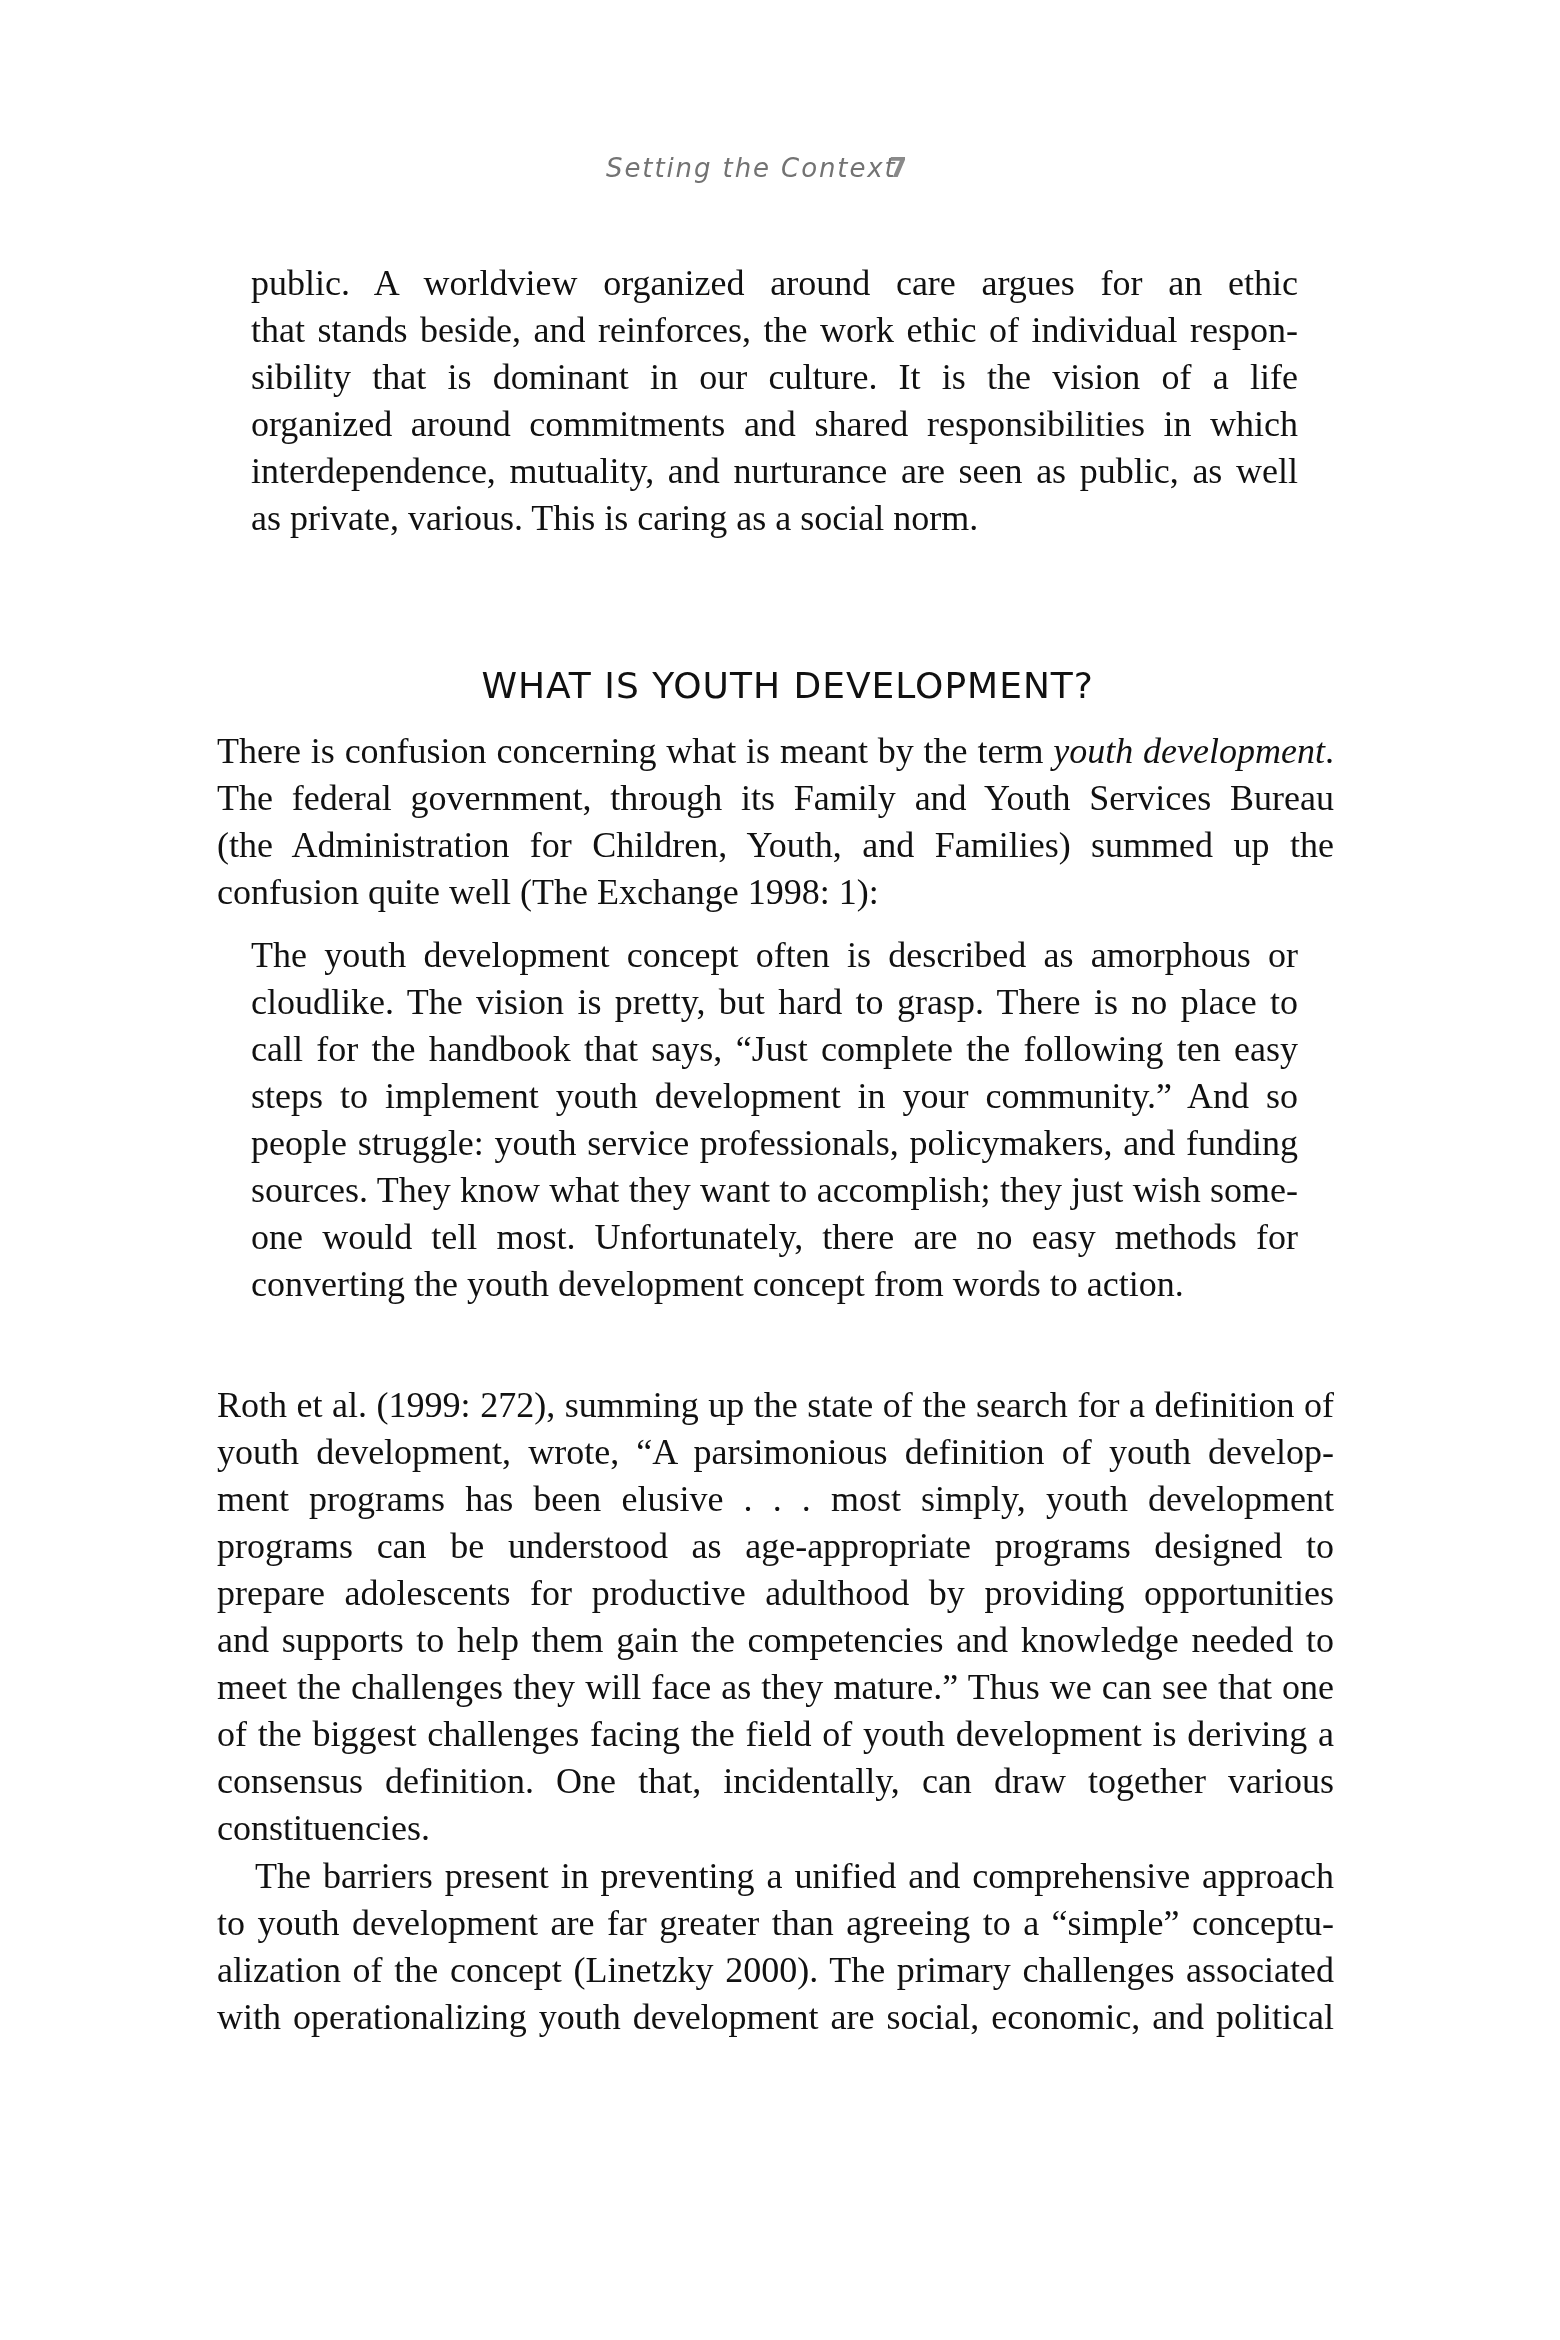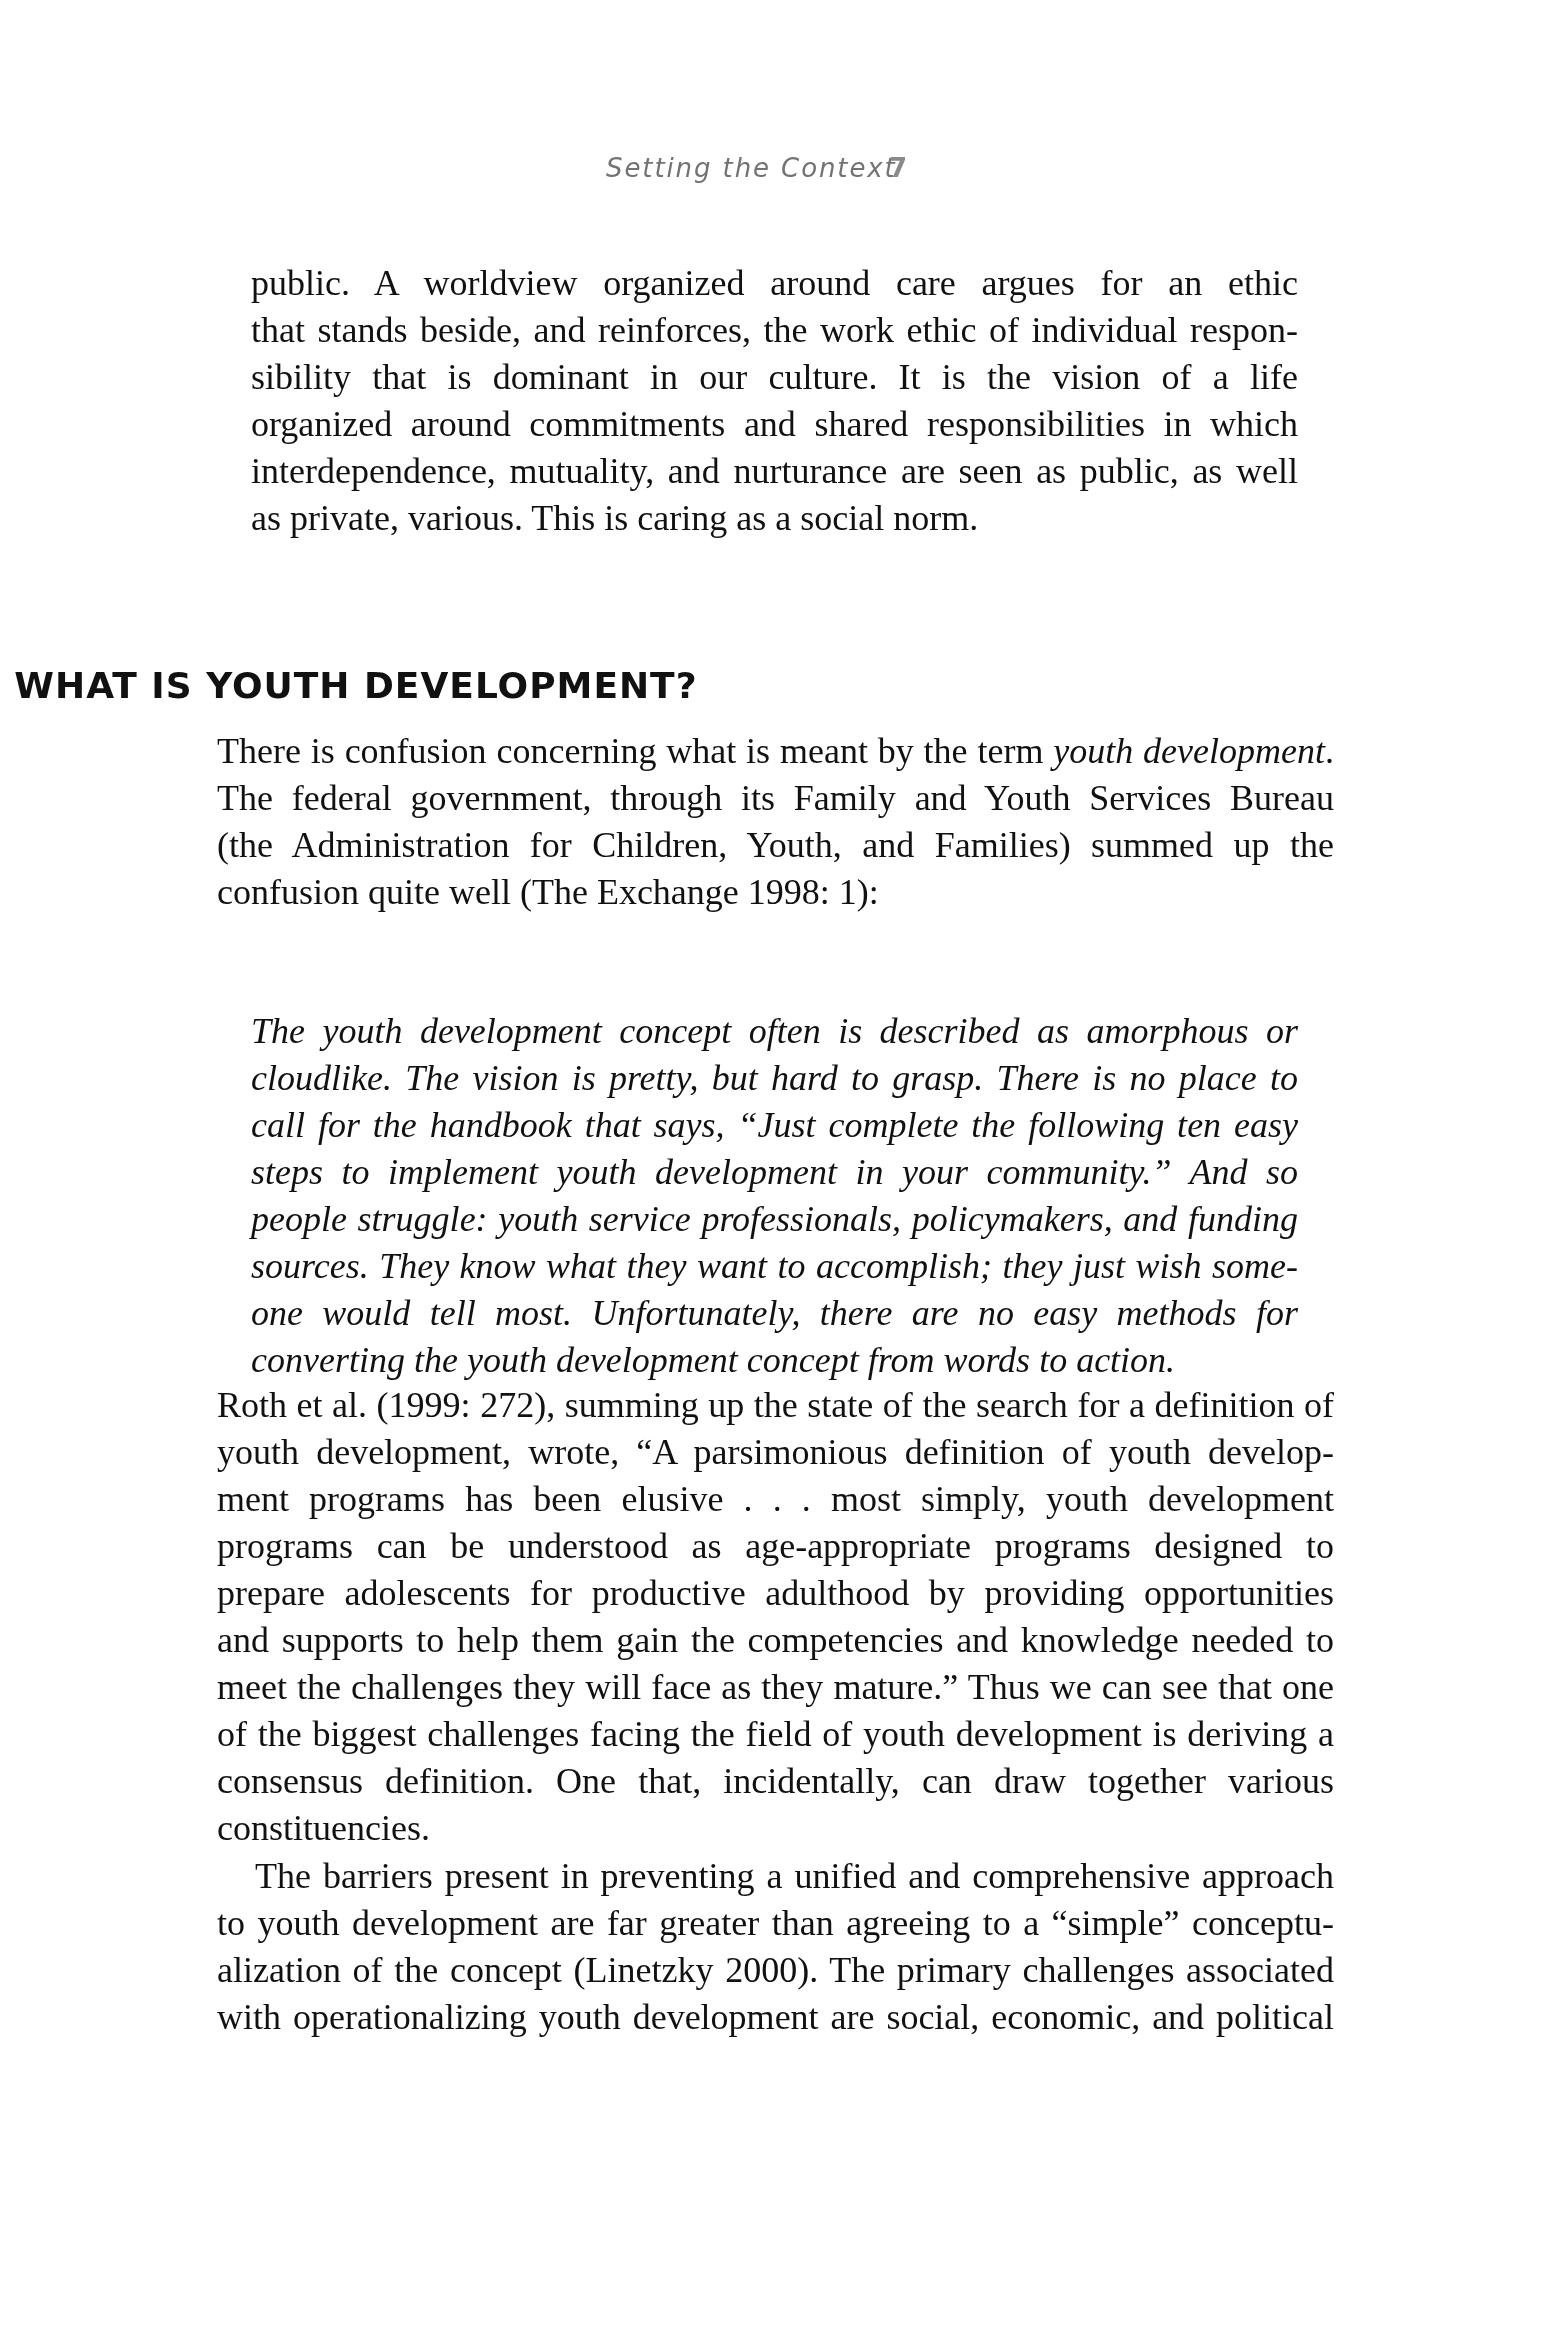--- a/index.html
+++ b/index.html
@@ -69,32 +69,32 @@
       text-align-last: left;
     }
     .block .line.indent {
       padding-left: 38px;
     }
     .body-block { left: 217px; width: 1117px; }
     .quote-block { left: 251px; width: 1047px; }
 
     #para-care { top: 260px; }
     #para-intro { top: 728px; }
-    #quote-exchange { top: 1008px; font-style: italic; }
+    #quote-exchange { top: 932px; }
     #para-roth { top: 1382px; }
     #para-barriers { top: 1853px; }
 
     .section-heading {
       position: absolute;
       top: 665px;
       left: 0;
       width: 1561px;
-      text-align: left;
+      text-align: center;
       font-family: "DejaVu Sans", sans-serif;
-      font-weight: bold;
+      font-weight: normal;
       font-size: 36px;
       letter-spacing: 1px;
       color: #111;
       padding-left: 14.3px;
       box-sizing: border-box;
     }
     em { font-style: italic; }
   </style>
 </head>
 <body>

